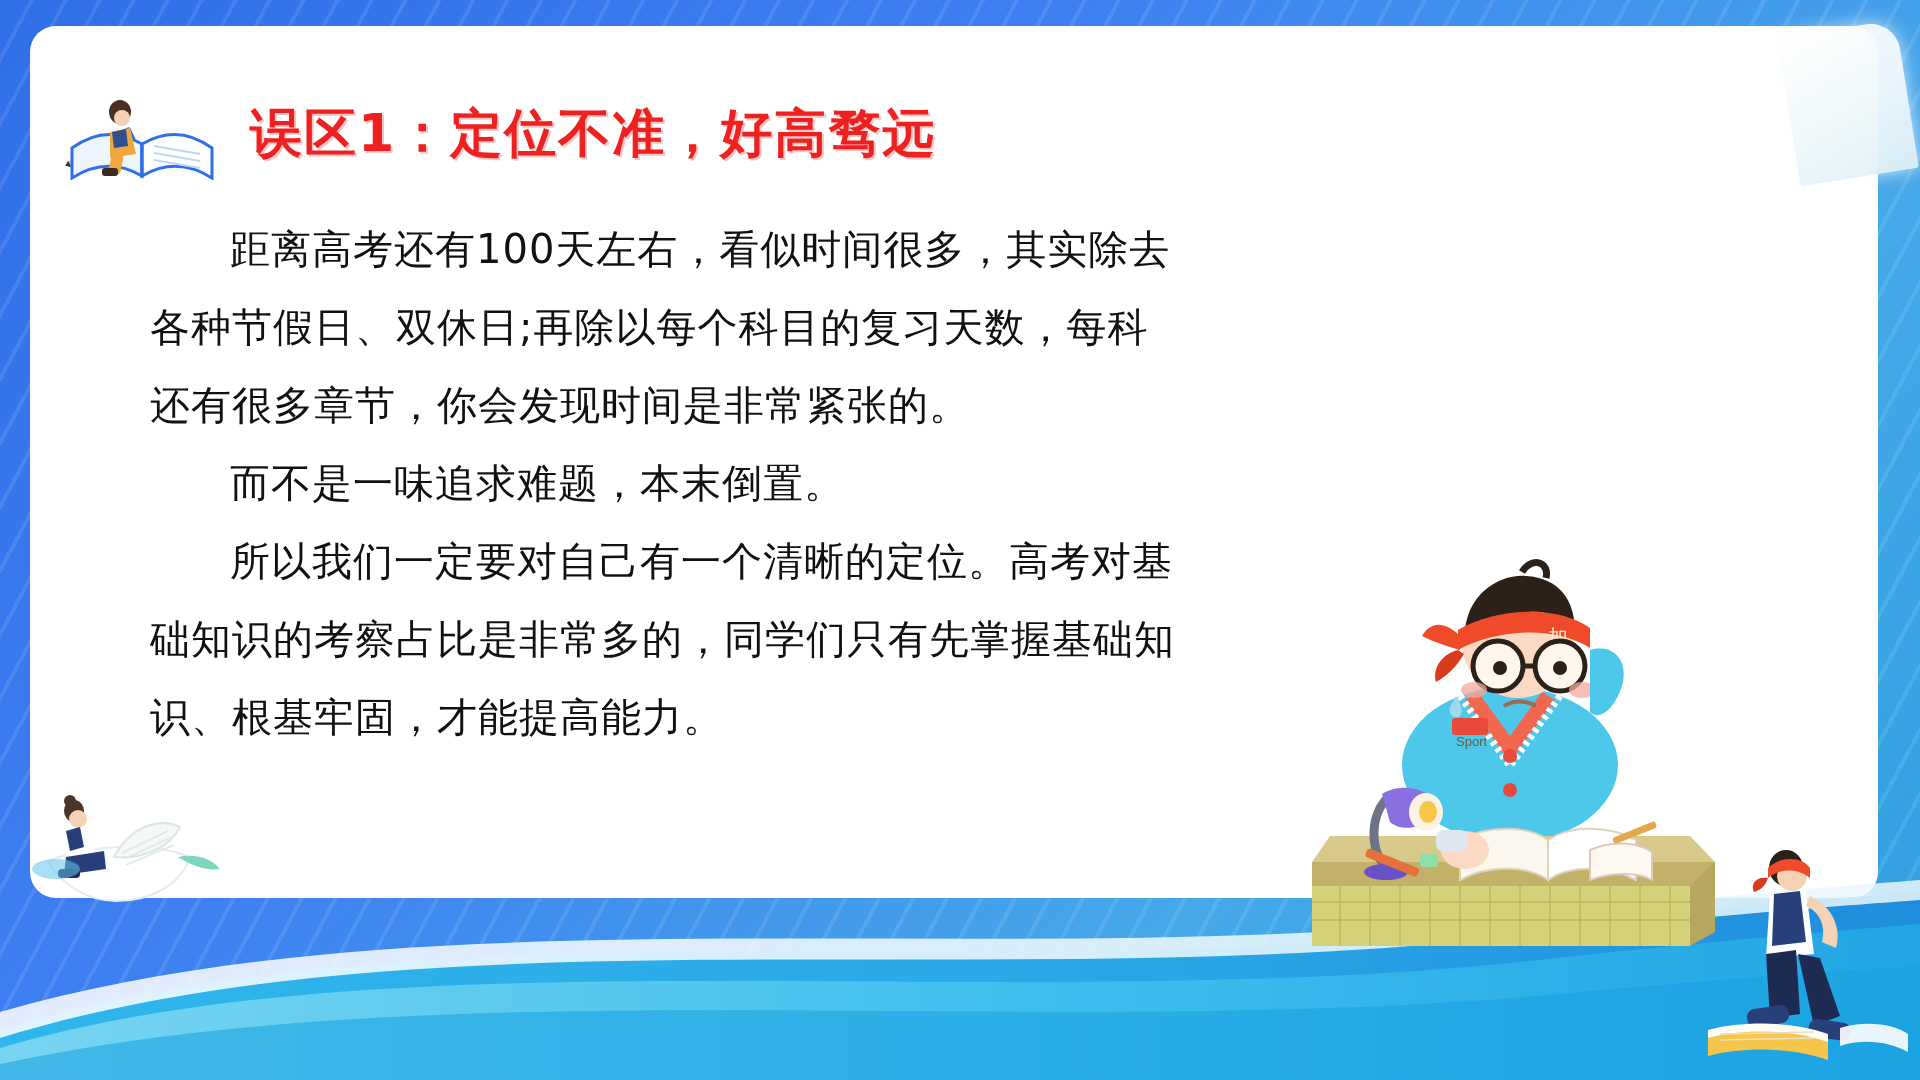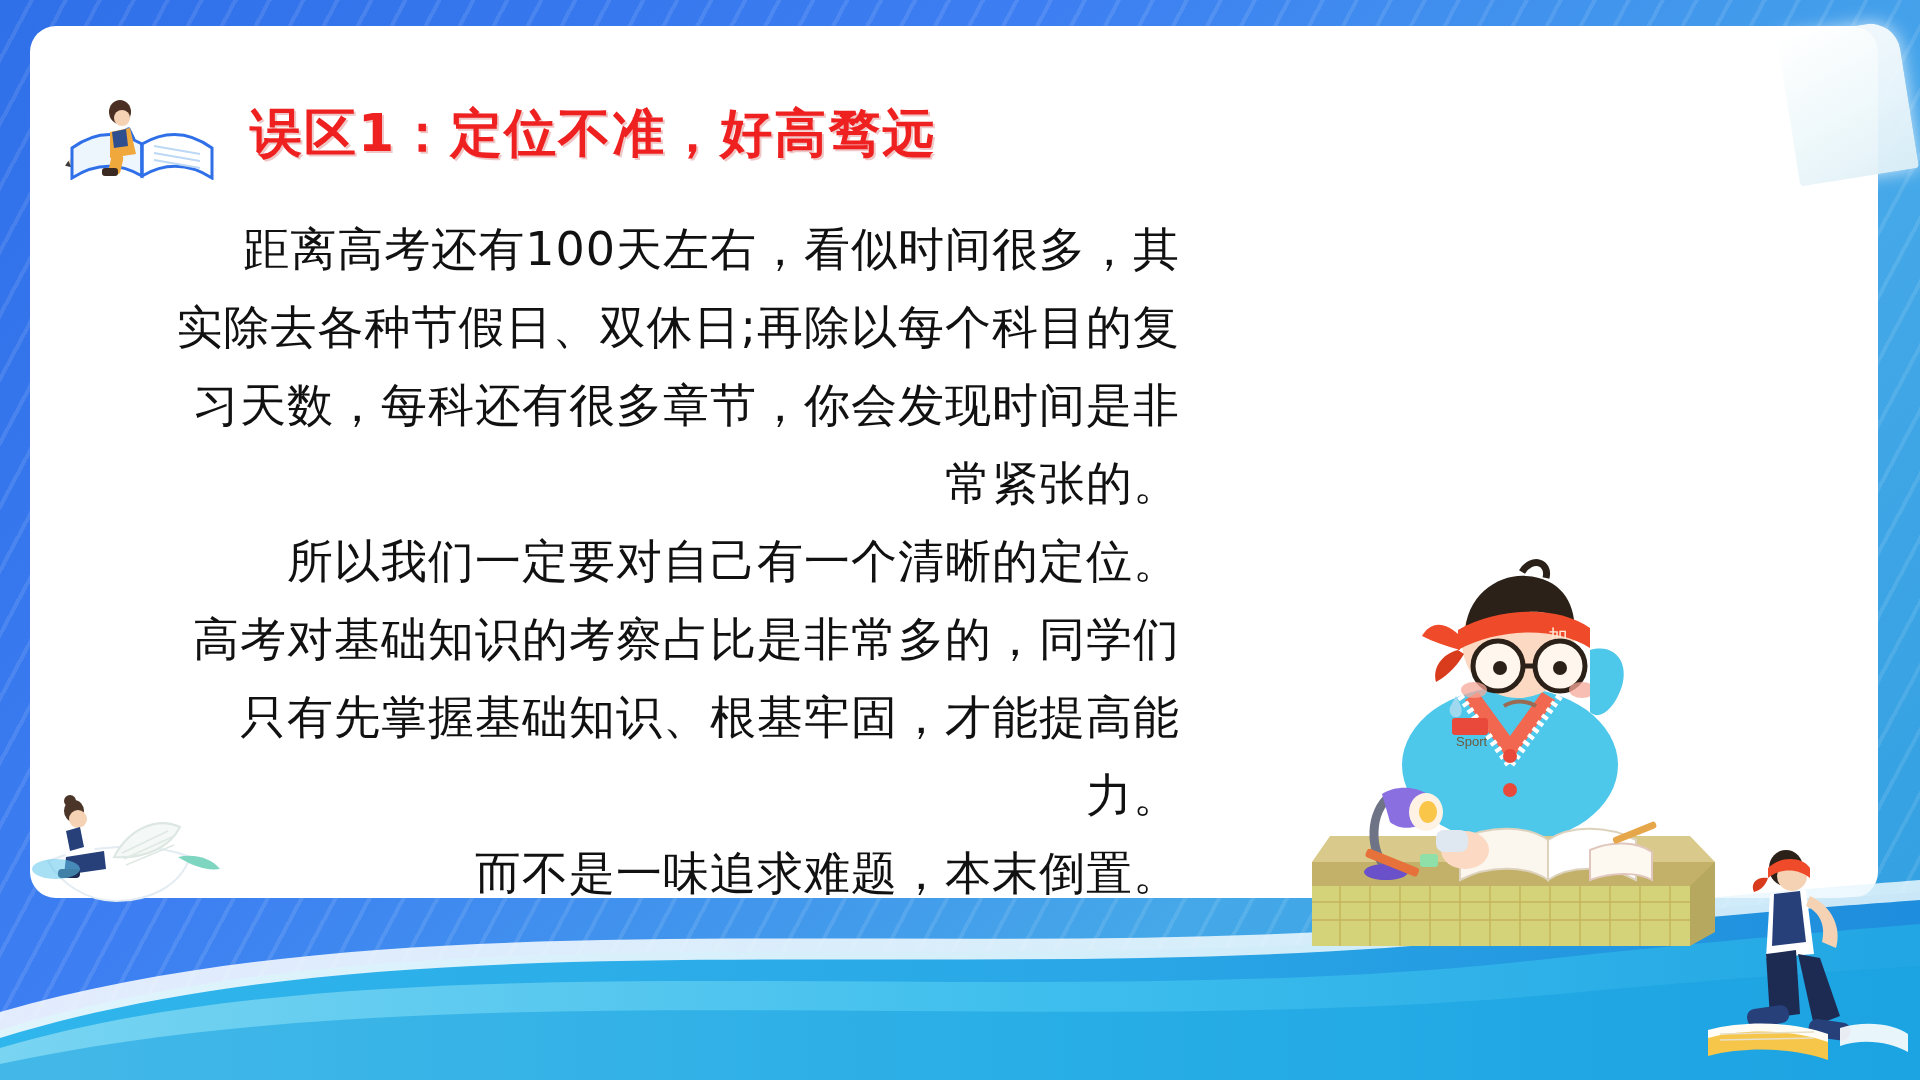--- a/index.html
+++ b/index.html
@@ -70,26 +70,25 @@
     white-space: nowrap;
     text-shadow: 2px 2px 0 rgba(180,0,0,.22);
   }
 
   
   .body-copy {
     position:absolute;
     left: 150px; top: 210px;
     width: 1030px;
     font-family: "DejaVu Sans", "Liberation Sans", sans-serif;
-    font-size: 46px;
+    font-size: 40px;
     font-weight: 500;
     line-height: 78px;
     color: #111111;
     letter-spacing: 1px;
-    text-align: right;
   }
   .body-copy p { margin: 0; text-indent: 2em; }
   .body-copy p + p { margin-top: 0px; }
 
   
   .illus { position:absolute; }
   .illus-student { right: 190px; bottom: 130px; width: 470px; height: 400px; }
   .illus-boat    { left: 30px;  bottom: 165px; width: 220px; height: 150px; }
   .illus-runner  { right: 10px; bottom: 0px;   width: 260px; height: 230px; }
   .illus svg { display:block; width:100%; height:100%; }
@@ -161,22 +160,22 @@
           <rect x="42" y="80" width="16" height="8" rx="3" fill="#3a2a22"></rect>
         </g>
         <path d="M82,56 L82,88" stroke="#2f6fe8" stroke-width="3"></path>
       </svg>
     </div>
     <div class="title">误区1：定位不准，好高骛远</div>
   </div>
 
   <div class="body-copy">
     <p>距离高考还有100天左右，看似时间很多，其实除去各种节假日、双休日;再除以每个科目的复习天数，每科还有很多章节，你会发现时间是非常紧张的。</p>
+    <p>而不是一味追求难题，本末倒置。</p>
     <p>所以我们一定要对自己有一个清晰的定位。高考对基础知识的考察占比是非常多的，同学们只有先掌握基础知识、根基牢固，才能提高能力。</p>
-    <p>而不是一味追求难题，本末倒置。</p>
   </div>
 
   <div class="illus illus-student">
     <svg viewBox="0 0 470 400">
 
       <ellipse cx="250" cy="215" rx="108" ry="78" fill="#4ec8ea"></ellipse>
       <path d="M205,150 L250,212 L295,150 L282,142 L250,186 L218,142 Z" fill="#f2674f"></path>
       <path d="M200,146 L250,216 L300,146" fill="none" stroke="#ffffff" stroke-width="7" stroke-dasharray="4 4"></path>
       <circle cx="250" cy="206" r="7" fill="#e8493a"></circle>
       <circle cx="250" cy="240" r="7" fill="#e8493a"></circle>

